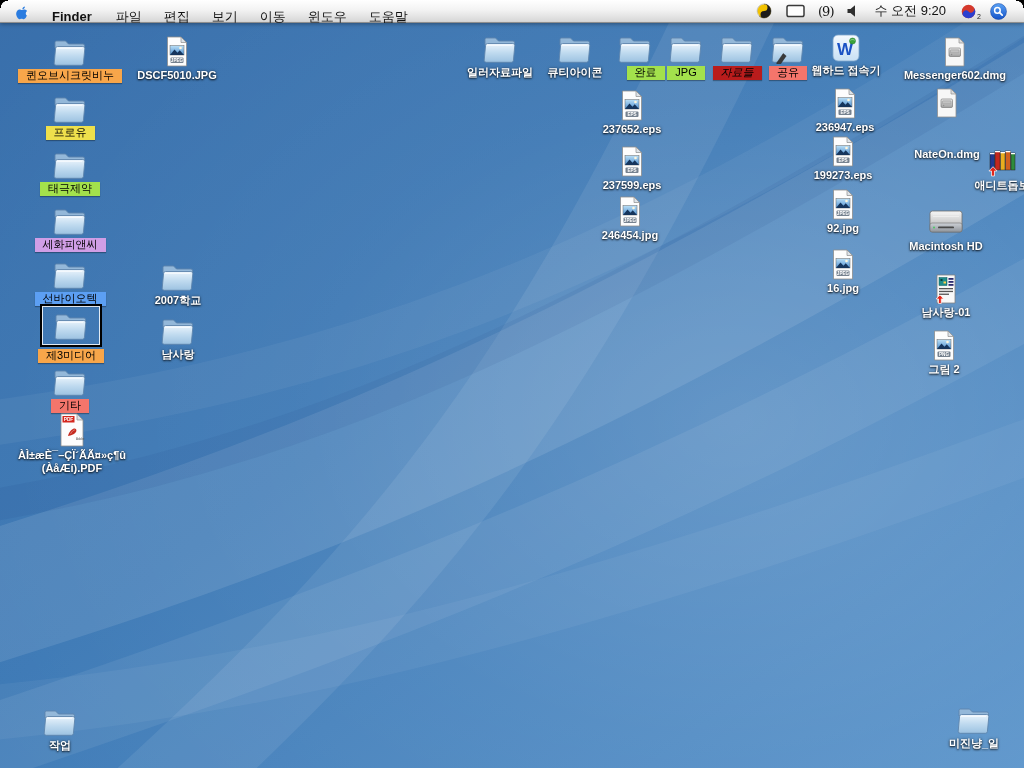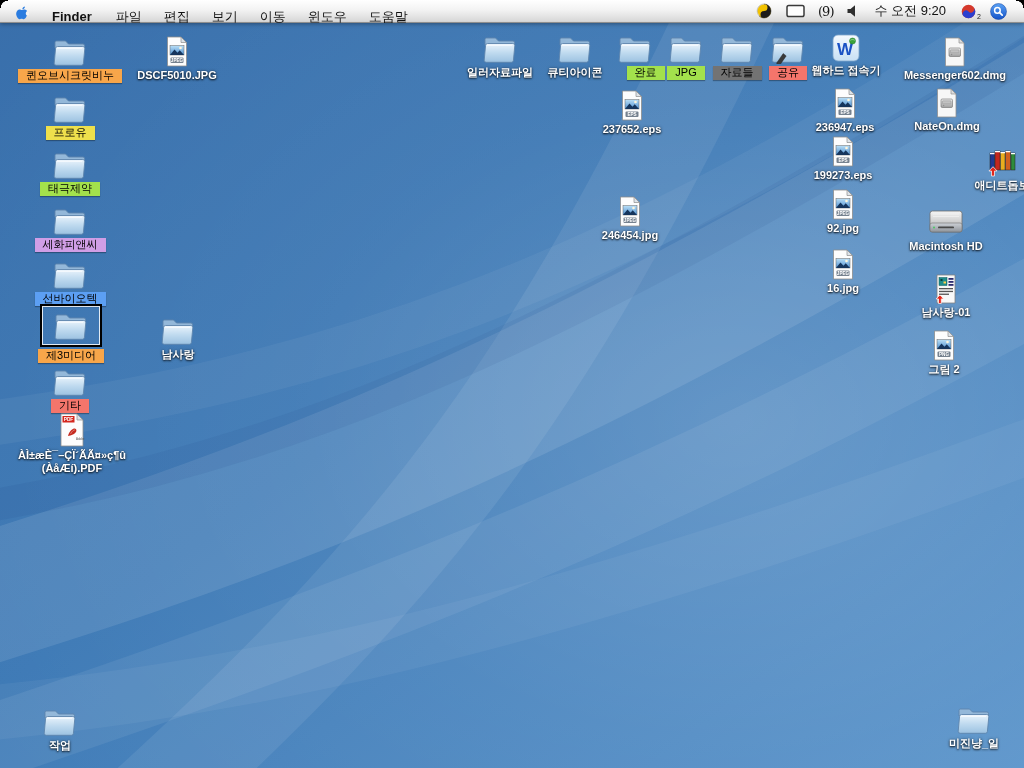--- a/index.html
+++ b/index.html
@@ -307,20 +307,38 @@
       <path d="M17 1 l5.5 5.5 H17z" fill="#DDE3E8" stroke="#8D8D8D" stroke-width="0.7"></path>
       <rect x="6" y="9.5" width="14" height="9.5" fill="url(#skyg)" stroke="#666" stroke-width="0.5"></rect>
       <path d="M6 19 l4.5-5.5 3 3.2 2.2-2.5 4.3 4.8z" fill="#16355C"></path>
       <circle cx="16.5" cy="12" r="1.3" fill="#FFF6DC"></circle>
       <rect x="6.5" y="21.5" width="13" height="5.5" rx="1" fill="#76828F"></rect>
       <text x="13" y="25.8" text-anchor="middle" font-size="4.6" font-weight="bold" fill="#FFFFFF" font-family="Liberation Sans, sans-serif">JPEG</text>
     </svg>
       </div>
       <div class="dlabel plain">DSCF5010.JPG</div>
     </div>
+    <div class="dicon" style="left: 178px; top: 261px;">
+      <div>
+    <svg width="38" height="31" viewBox="0 0 38 31">
+      <defs>
+            <linearGradient id="fg" x1="0" y1="0" x2="0" y2="1">
+        <stop offset="0" stop-color="#EAF4FC"></stop>
+              <stop offset="0.5" stop-color="#BFDAEF"></stop>
+              <stop offset="1" stop-color="#9CC2E1"></stop>
+      </linearGradient>
+          </defs>
+      <path d="M4 12 V6.5 a1.5 1.5 0 0 1 1.5-1.5 h9 l3 3 h14.5 a1.5 1.5 0 0 1 1.5 1.5 V12 H4z" fill="#94B8D9" stroke="#5E85AD" stroke-width="0.9"></path>
+      <path d="M3.2 27.3 L4.6 12.3 a2 2 0 0 1 2-1.8 h25.2 a2 2 0 0 1 2 2.2 L32.4 27.5 a2 2 0 0 1-2 1.8 H5.2 a2 2 0 0 1-2-2z" fill="url(#fg)" stroke="#5E85AD" stroke-width="0.9"></path>
+      <path d="M5.8 12.2 h25.4" stroke="#FFFFFF" stroke-opacity="0.85" stroke-width="1"></path>
+
+    </svg>
+      </div>
+      <div class="dlabel plain">2007학교</div>
+    </div>
     <div class="dicon" style="left: 178px; top: 315px;">
       <div>
     <svg width="38" height="31" viewBox="0 0 38 31">
       <defs>
             <linearGradient id="fg" x1="0" y1="0" x2="0" y2="1">
         <stop offset="0" stop-color="#EAF4FC"></stop>
               <stop offset="0.5" stop-color="#BFDAEF"></stop>
               <stop offset="1" stop-color="#9CC2E1"></stop>
       </linearGradient>
           </defs>
@@ -413,21 +431,21 @@
               <stop offset="0.5" stop-color="#BFDAEF"></stop>
               <stop offset="1" stop-color="#9CC2E1"></stop>
       </linearGradient>
           </defs>
       <path d="M4 12 V6.5 a1.5 1.5 0 0 1 1.5-1.5 h9 l3 3 h14.5 a1.5 1.5 0 0 1 1.5 1.5 V12 H4z" fill="#94B8D9" stroke="#5E85AD" stroke-width="0.9"></path>
       <path d="M3.2 27.3 L4.6 12.3 a2 2 0 0 1 2-1.8 h25.2 a2 2 0 0 1 2 2.2 L32.4 27.5 a2 2 0 0 1-2 1.8 H5.2 a2 2 0 0 1-2-2z" fill="url(#fg)" stroke="#5E85AD" stroke-width="0.9"></path>
       <path d="M5.8 12.2 h25.4" stroke="#FFFFFF" stroke-opacity="0.85" stroke-width="1"></path>
 
     </svg>
       </div>
-      <div class="dlabel pill" style="background: #737373;">자료들</div>
+      <div class="dlabel pill" style="background: #b91c1c; font-style: italic;">자료들</div>
     </div>
     <div class="dicon" style="left: 788px; top: 33px;">
       <div>
     <svg width="38" height="31" viewBox="0 0 38 31">
       <defs>
             <linearGradient id="fg" x1="0" y1="0" x2="0" y2="1">
         <stop offset="0" stop-color="#EAF4FC"></stop>
               <stop offset="0.5" stop-color="#BFDAEF"></stop>
               <stop offset="1" stop-color="#9CC2E1"></stop>
       </linearGradient>
@@ -488,20 +506,40 @@
       <path d="M17 1 l5.5 5.5 H17z" fill="#DDE3E8" stroke="#8D8D8D" stroke-width="0.7"></path>
       <rect x="6" y="9.5" width="14" height="9.5" fill="url(#skyg)" stroke="#666" stroke-width="0.5"></rect>
       <path d="M6 19 l4.5-5.5 3 3.2 2.2-2.5 4.3 4.8z" fill="#16355C"></path>
       <circle cx="16.5" cy="12" r="1.3" fill="#FFF6DC"></circle>
       <rect x="6.5" y="21.5" width="13" height="5.5" rx="1" fill="#76828F"></rect>
       <text x="13" y="25.8" text-anchor="middle" font-size="4.6" font-weight="bold" fill="#FFFFFF" font-family="Liberation Sans, sans-serif">EPS</text>
     </svg>
       </div>
       <div class="dlabel plain">237652.eps</div>
     </div>
+    <div class="dicon" style="left: 632px; top: 146px;">
+      <div>
+    <svg width="26" height="31" viewBox="0 0 26 31">
+      <defs>
+            <linearGradient id="skyg" x1="0" y1="0" x2="0" y2="1">
+        <stop offset="0" stop-color="#BBE0F7"></stop>
+              <stop offset="1" stop-color="#4E8FD0"></stop>
+      </linearGradient>
+          </defs>
+      <path d="M3.5 1 H17 l5.5 5.5 V30 H3.5z" fill="#FDFDFD" stroke="#8D8D8D" stroke-width="0.8"></path>
+      <path d="M17 1 l5.5 5.5 H17z" fill="#DDE3E8" stroke="#8D8D8D" stroke-width="0.7"></path>
+      <rect x="6" y="9.5" width="14" height="9.5" fill="url(#skyg)" stroke="#666" stroke-width="0.5"></rect>
+      <path d="M6 19 l4.5-5.5 3 3.2 2.2-2.5 4.3 4.8z" fill="#16355C"></path>
+      <circle cx="16.5" cy="12" r="1.3" fill="#FFF6DC"></circle>
+      <rect x="6.5" y="21.5" width="13" height="5.5" rx="1" fill="#76828F"></rect>
+      <text x="13" y="25.8" text-anchor="middle" font-size="4.6" font-weight="bold" fill="#FFFFFF" font-family="Liberation Sans, sans-serif">EPS</text>
+    </svg>
+      </div>
+      <div class="dlabel plain">237599.eps</div>
+    </div>
     <div class="dicon" style="left: 630px; top: 196px;">
       <div>
     <svg width="26" height="31" viewBox="0 0 26 31">
       <defs>
             <linearGradient id="skyg" x1="0" y1="0" x2="0" y2="1">
         <stop offset="0" stop-color="#BBE0F7"></stop>
               <stop offset="1" stop-color="#4E8FD0"></stop>
       </linearGradient>
           </defs>
       <path d="M3.5 1 H17 l5.5 5.5 V30 H3.5z" fill="#FDFDFD" stroke="#8D8D8D" stroke-width="0.8"></path>
@@ -588,21 +626,21 @@
       <path d="M17 1 l5.5 5.5 H17z" fill="#DDE3E8" stroke="#8D8D8D" stroke-width="0.7"></path>
       <rect x="6" y="9.5" width="14" height="9.5" fill="url(#skyg)" stroke="#666" stroke-width="0.5"></rect>
       <path d="M6 19 l4.5-5.5 3 3.2 2.2-2.5 4.3 4.8z" fill="#16355C"></path>
       <circle cx="16.5" cy="12" r="1.3" fill="#FFF6DC"></circle>
       <rect x="6.5" y="21.5" width="13" height="5.5" rx="1" fill="#76828F"></rect>
       <text x="13" y="25.8" text-anchor="middle" font-size="4.6" font-weight="bold" fill="#FFFFFF" font-family="Liberation Sans, sans-serif">JPEG</text>
     </svg>
       </div>
       <div class="dlabel plain">16.jpg</div>
     </div>
-    <div class="dicon" style="left: 947px; top: 88px;">
+    <div class="dicon" style="left: 947px; top: 88px; gap: 28px;">
       <div>
     <svg width="24" height="30" viewBox="0 0 24 30">
       <defs>
             <linearGradient id="dgr" x1="0" y1="0" x2="0" y2="1">
         <stop offset="0" stop-color="#EDEDED"></stop>
               <stop offset="1" stop-color="#9E9E9E"></stop>
       </linearGradient>
           </defs>
       <path d="M2.5 1 H16 l5 5 V29 H2.5z" fill="#F7F7F7" stroke="#909090" stroke-width="0.8"></path>
       <path d="M16 1 l5 5 h-5z" fill="#DCDCDC" stroke="#909090" stroke-width="0.7"></path>

